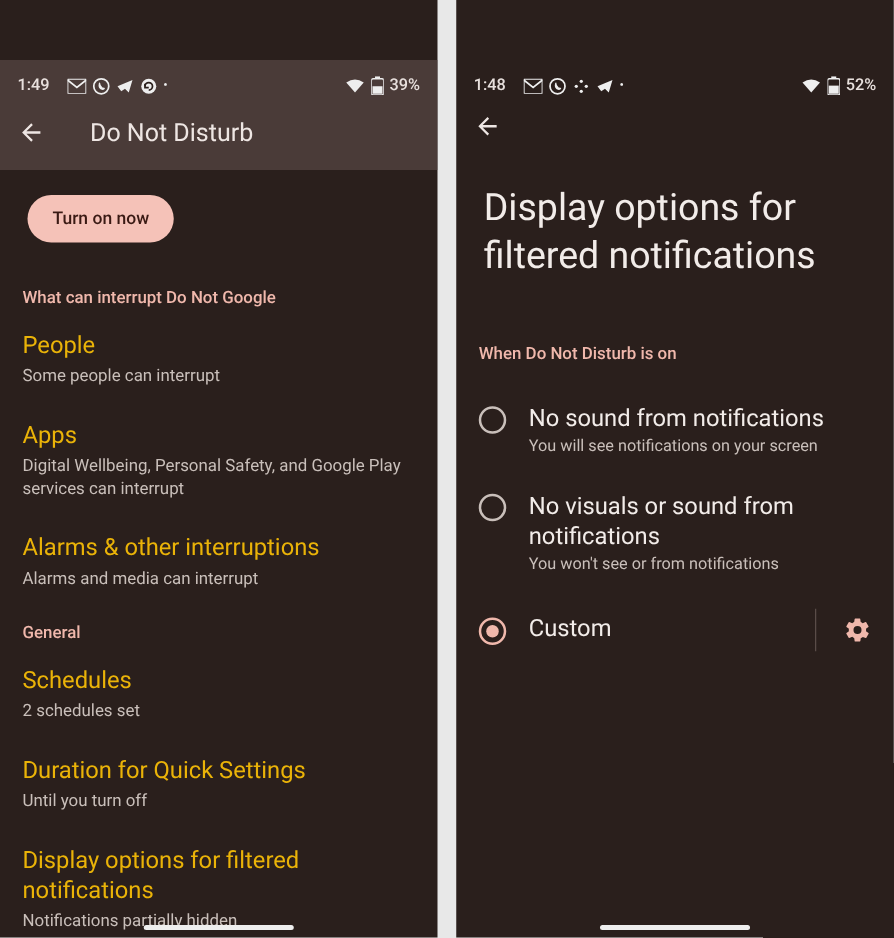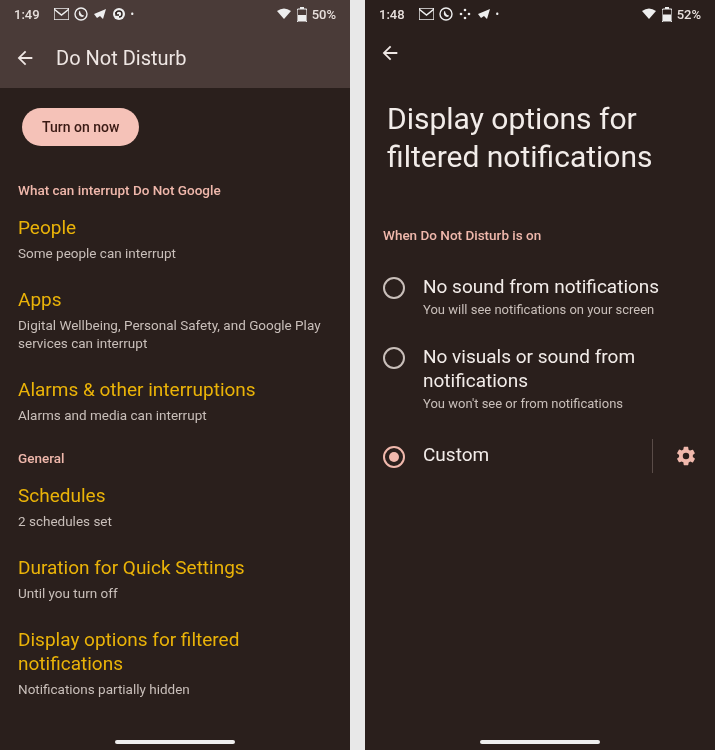--- a/index.html
+++ b/index.html
@@ -21,37 +21,38 @@
     flex-direction: column;
     position: relative;
     overflow: hidden;
   }
   .phone:first-child { margin-right: 0; }
 
   
   .status-bar {
     height: 28px;
     display: flex;
-    align-items: center;
+    align-items: flex-end;
     padding: 0 14px;
     font-size: 13px;
     font-weight: 500;
+    margin-top: 48px;
   }
   .status-left { display: flex; align-items: center; gap: 6px; }
   .status-right { margin-left: auto; display: flex; align-items: center; gap: 5px; }
   .status-icons { display: flex; align-items: center; gap: 5px; margin-left: 8px; }
   .ic { display: inline-flex; align-items: center; justify-content: center; }
 
   
   .header-bar {
     background: #4a3b38;
     padding: 18px 14px 18px 14px;
     display: flex;
     align-items: center;
-    gap: 20px;
+    gap: 36px;
   }
   .header-bar .title {
     font-size: 20px;
     font-weight: 400;
     color: #eee6e3;
   }
   .phone-left .status-bar { background: #4a3b38; }
 
   
   .back-only {
@@ -209,21 +210,21 @@
             <path d="M8 11 L1 3 Q8 -2 15 3 Z" fill="#eee"></path>
           </svg>
         </span>
       <span class="ic">
           <svg width="10" height="15" viewBox="0 0 10 15">
             <rect x="3" y="0" width="4" height="2" fill="#eee"></rect>
             <rect x="0" y="2" width="10" height="13" rx="1.5" fill="none" stroke="#eee" stroke-width="1.2"></rect>
             <rect x="1" y="8" width="8" height="6" fill="#eee"></rect>
           </svg>
         </span>
-      <span>50%</span>
+      <span>39%</span>
     </div>
   </div>
 
   <div class="header-bar">
     <span class="ic">
       <svg width="22" height="22" viewBox="0 0 24 24">
           <path d="M20 11H7.8l5.6-5.6L12 4l-8 8 8 8 1.4-1.4L7.8 13H20z" fill="#eee6e3"></path>
         </svg>
     </span>
     <span class="title">Do Not Disturb</span>

